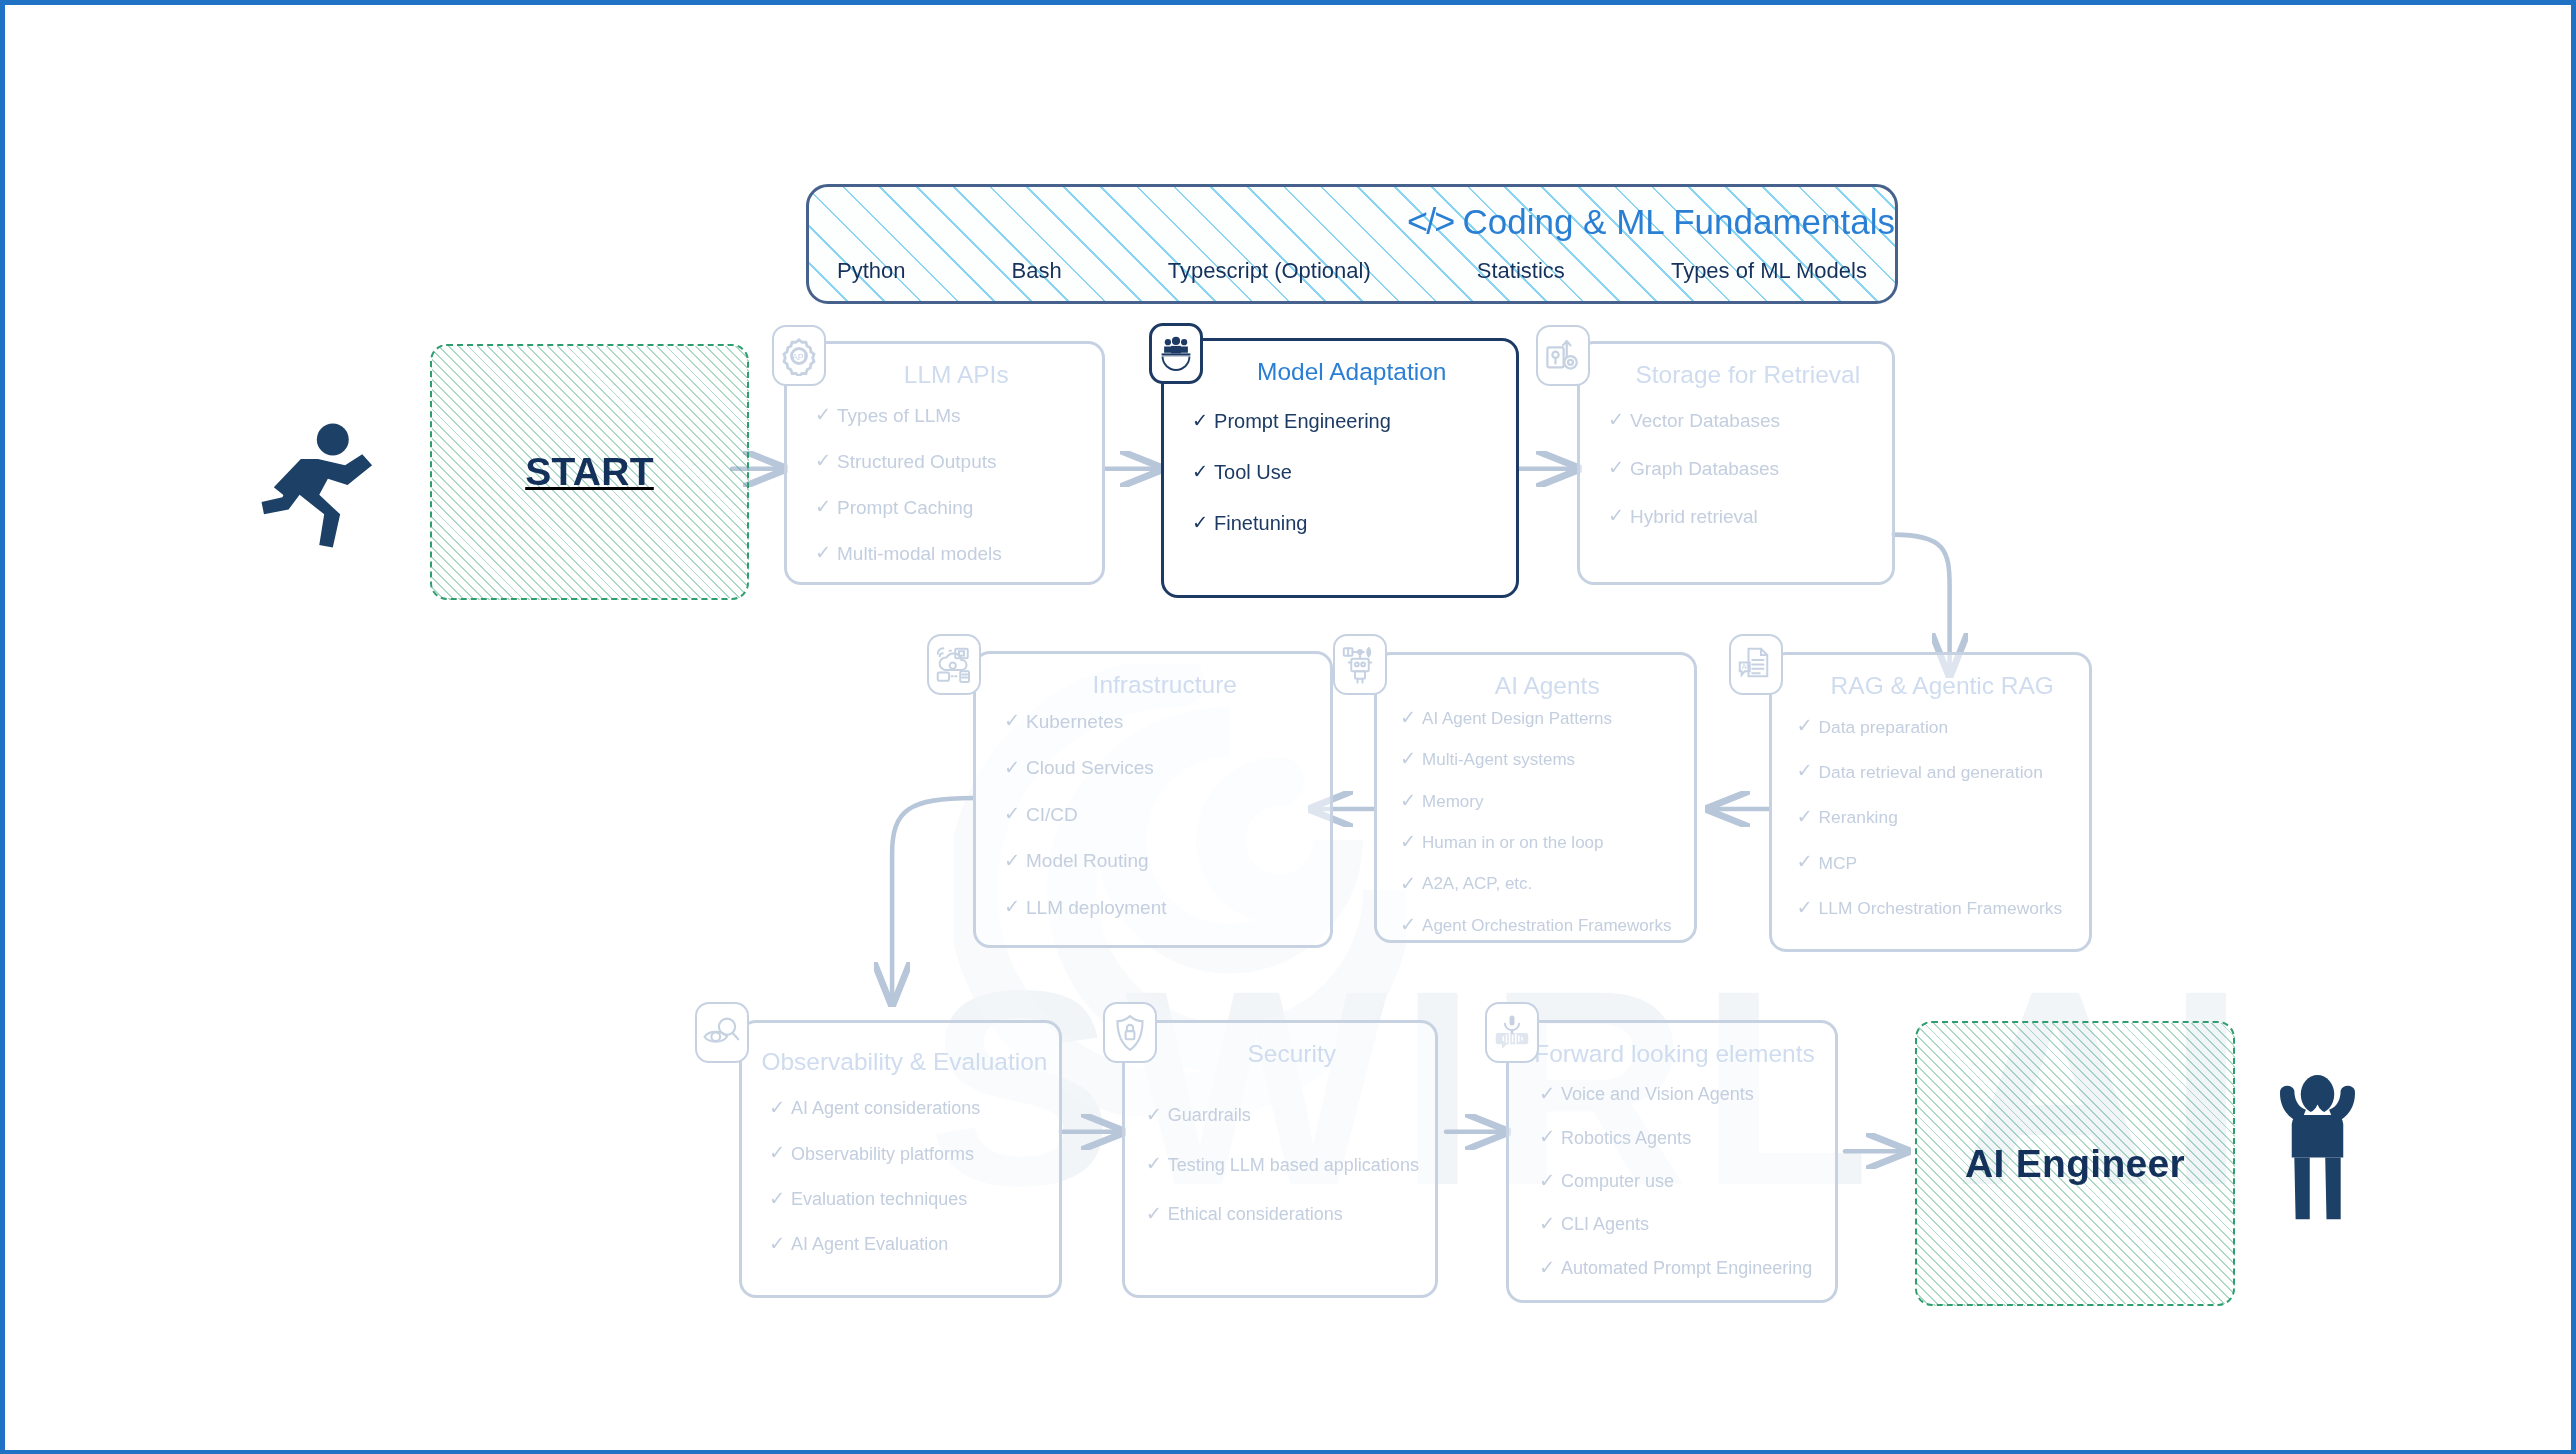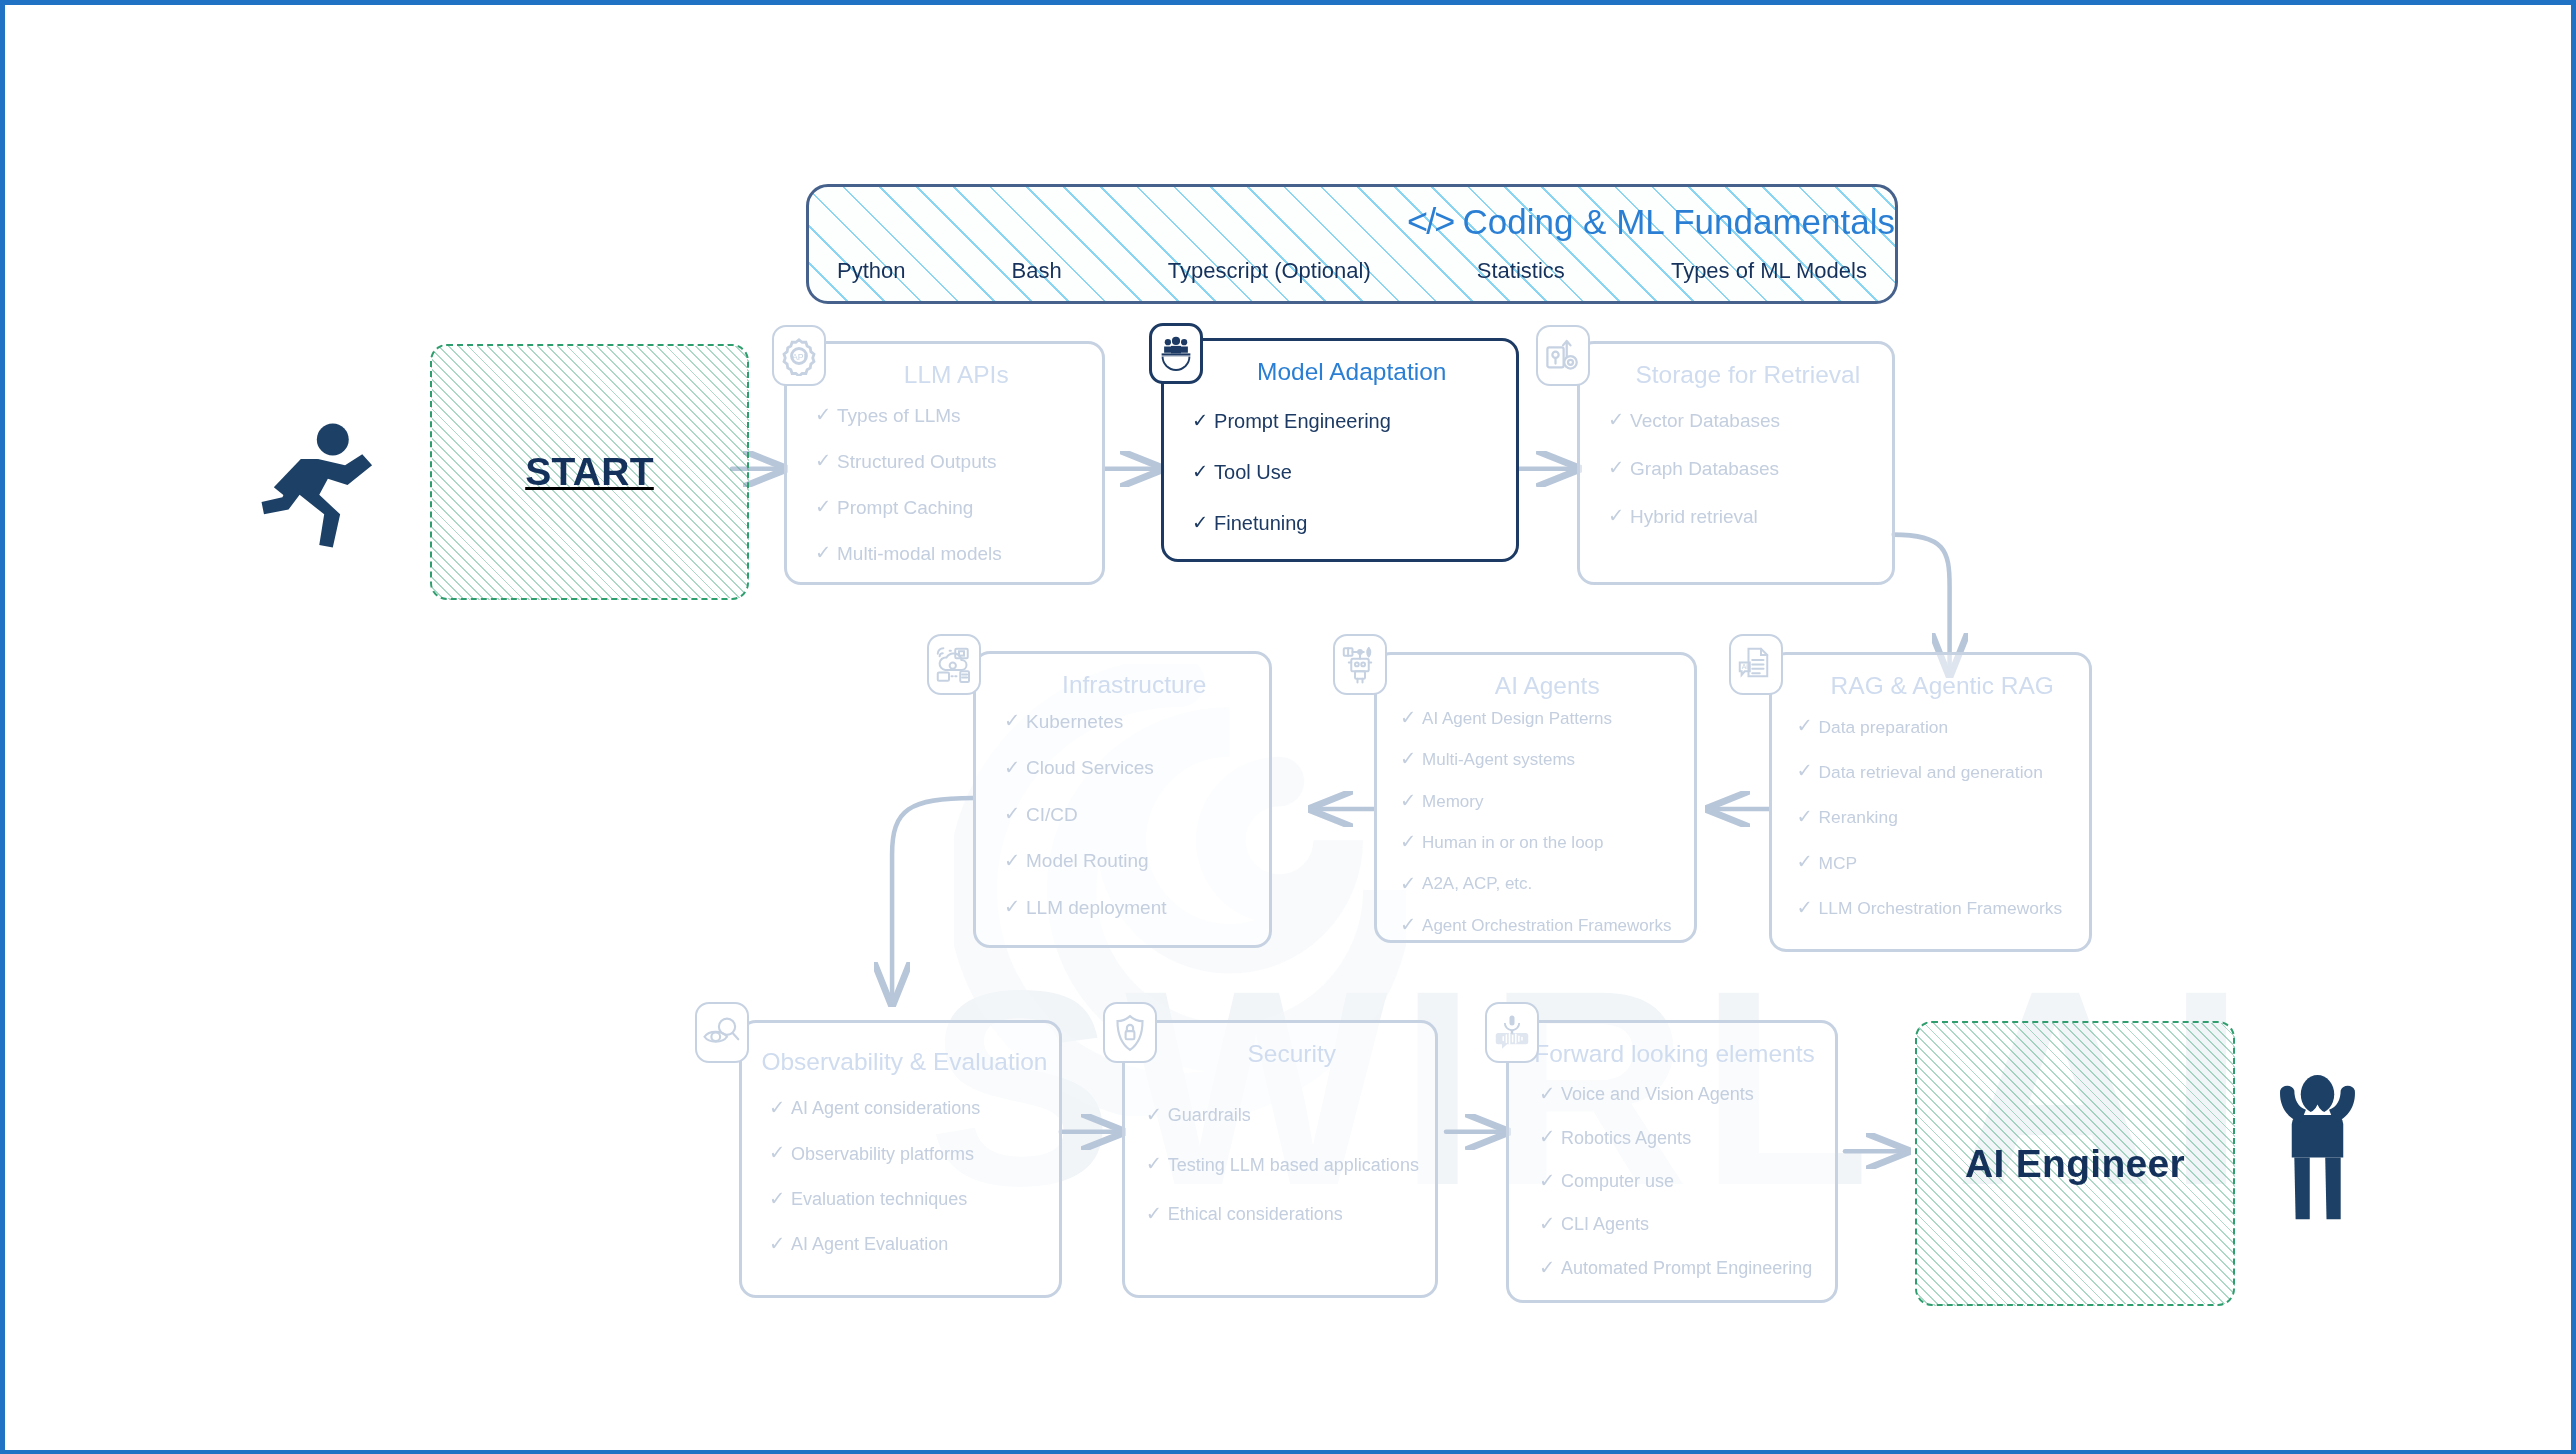--- a/index.html
+++ b/index.html
@@ -271,21 +271,21 @@
   <div class="badge" style="left:767px;top:320px;">
     <svg width="40" height="40" viewBox="0 0 64 64">
       <g fill="none" stroke="#c6d2e2" stroke-width="4.5">
         <path d="M32 6 l5 4 h6 l2 6 5 3 1 6 5 4 -2 6 2 6 -5 4 -1 6 -5 3 -2 6 h-6 l-5 4 -5 -4 h-6 l-2 -6 -5 -3 -1 -6 -5 -4 2 -6 -2 -6 5 -4 1 -6 5 -3 2 -6 h6z"></path>
         <circle cx="32" cy="32" r="12"></circle>
       </g>
       <text x="32" y="38" font-size="14" fill="#c6d2e2" text-anchor="middle" font-family="Liberation Sans, sans-serif">API</text>
     </svg>
   </div>
 
-  <div class="card active" style="left:1156px;top:333px;width:358px;height:224px;">
+  <div class="card active" style="left:1156px;top:333px;width:358px;height:260px;">
     <div class="card-title">Model Adaptation</div>
     <div class="card-list" style="top:70px">
       <div class="item" style="margin-bottom:30px">
           <span class="tick">✓</span>
           <span>Prompt Engineering</span>
         </div>
       <div class="item" style="margin-bottom:30px">
           <span class="tick">✓</span>
           <span>Tool Use</span>
         </div>
@@ -334,21 +334,21 @@
         <rect x="7" y="18" width="26" height="32" rx="3"></rect>
         <circle cx="20" cy="30" r="5"></circle>
         <line x1="20" y1="36" x2="20" y2="44"></line>
         <path d="M38 34 v-26 m0 0 l-6 7 m6 -7 l6 7"></path>
         <circle cx="44" cy="42" r="10"></circle>
         <circle cx="44" cy="42" r="4"></circle>
       </g>
     </svg>
   </div>
 
-  <div class="card" style="left:968px;top:646px;width:299px;height:297px;padding-left:16px;">
+  <div class="card" style="left:968px;top:646px;width:360px;height:297px;padding-left:16px;">
     <div class="card-title">Infrastructure</div>
     <div class="card-list" style="top:58px">
       <div class="item" style="margin-bottom:26.5px">
           <span class="tick">✓</span>
           <span>Kubernetes</span>
         </div>
       <div class="item" style="margin-bottom:26.5px">
           <span class="tick">✓</span>
           <span>Cloud Services</span>
         </div>

